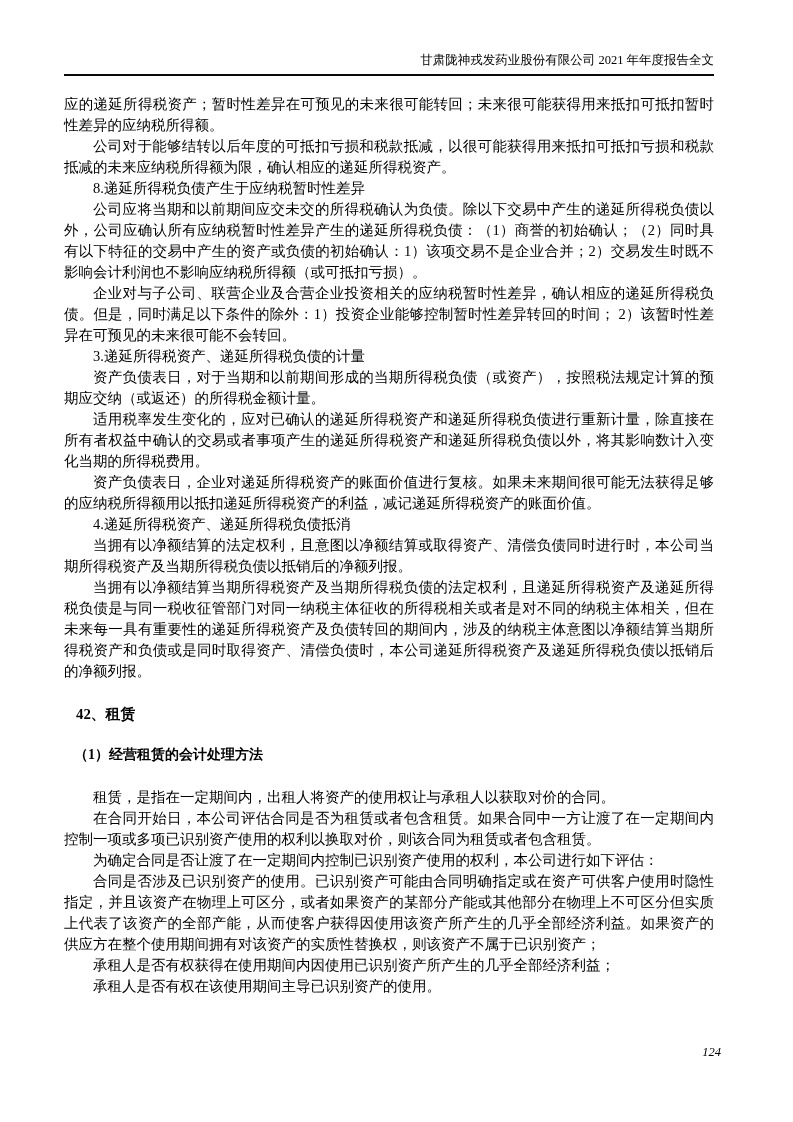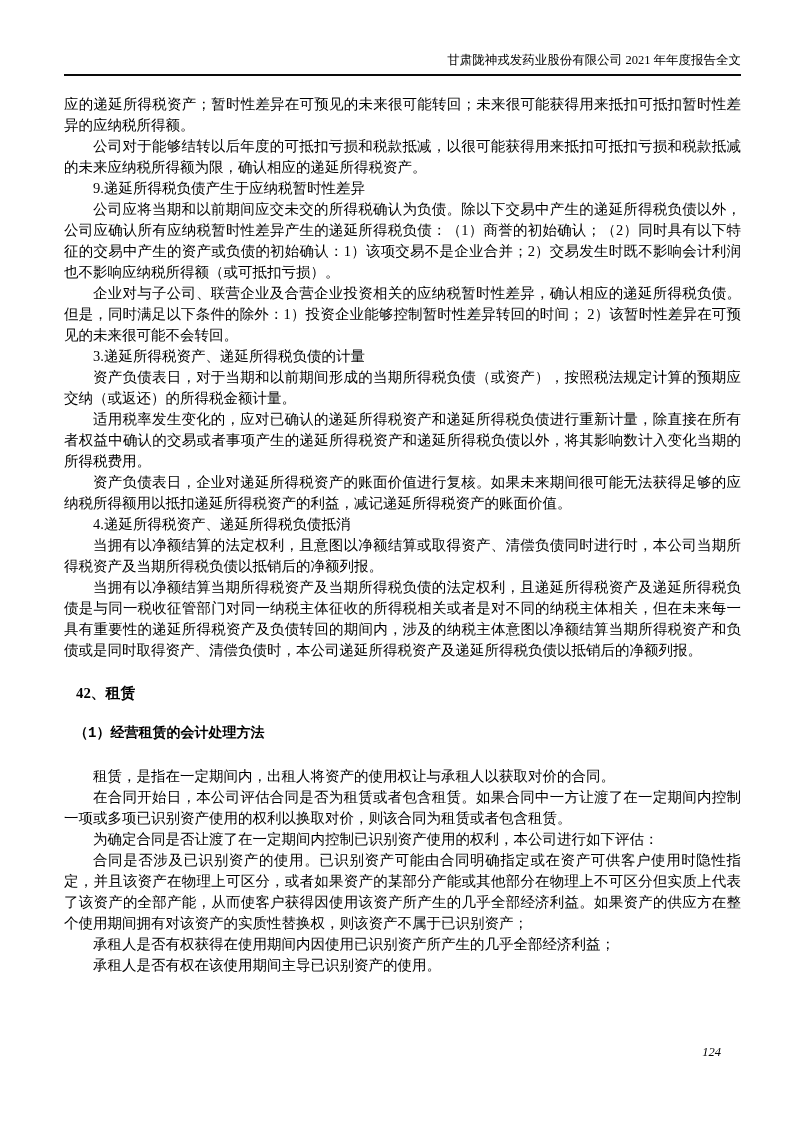--- a/index.html
+++ b/index.html
@@ -9,21 +9,21 @@
   }
   .page {
     position: relative;
     width: 793px;
     height: 1122px;
     margin: 0 auto;
     background: #ffffff;
     color: #000000;
     font-family: "Liberation Serif", "DejaVu Serif", serif;
     box-sizing: border-box;
-    padding: 52px 52px 0 64px;
+    padding: 52px 79px 0 64px;
     overflow: hidden;
   }
   .doc-header {
     text-align: right;
     font-size: 12.5px;
     line-height: 16px;
     white-space: nowrap;
   }
   .header-rule {
     height: 0;
@@ -51,21 +51,20 @@
     text-align: left;
     font-family: Liberation Serif, serif;
   }
   .sec-h3 {
     font-weight: bold;
     font-size: 14px;
     line-height: 21px;
     margin: 19px 0 22px 0;
     padding-left: 10px;
     text-align: left;
-    font-family: Liberation Mono, monospace;
   }
   .page-number {
     position: absolute;
     right: 72px;
     bottom: 62px;
     font-size: 12.5px;
     line-height: 15px;
     font-style: italic;
   }
 </style>
@@ -73,21 +72,21 @@
 <body>
 
 <div class="page">
 
   <div class="doc-header">甘肃陇神戎发药业股份有限公司 2021 年年度报告全文</div>
   <div class="header-rule"></div>
 
   <div class="content">
     <p class="para">应的递延所得税资产；暂时性差异在可预见的未来很可能转回；未来很可能获得用来抵扣可抵扣暂时性差异的应纳税所得额。</p>
     <p class="para indent">公司对于能够结转以后年度的可抵扣亏损和税款抵减，以很可能获得用来抵扣可抵扣亏损和税款抵减的未来应纳税所得额为限，确认相应的递延所得税资产。</p>
-    <p class="para indent">9.递延所得税负债产生于应纳税暂时性差异</p>
+    <p class="para indent">8.递延所得税负债产生于应纳税暂时性差异</p>
     <p class="para indent">公司应将当期和以前期间应交未交的所得税确认为负债。除以下交易中产生的递延所得税负债以外，公司应确认所有应纳税暂时性差异产生的递延所得税负债：（1）商誉的初始确认；（2）同时具有以下特征的交易中产生的资产或负债的初始确认：1）该项交易不是企业合并；2）交易发生时既不影响会计利润也不影响应纳税所得额（或可抵扣亏损）。</p>
     <p class="para indent">企业对与子公司、联营企业及合营企业投资相关的应纳税暂时性差异，确认相应的递延所得税负债。但是，同时满足以下条件的除外：1）投资企业能够控制暂时性差异转回的时间； 2）该暂时性差异在可预见的未来很可能不会转回。</p>
     <p class="para indent">3.递延所得税资产、递延所得税负债的计量</p>
     <p class="para indent">资产负债表日，对于当期和以前期间形成的当期所得税负债（或资产），按照税法规定计算的预期应交纳（或返还）的所得税金额计量。</p>
     <p class="para indent">适用税率发生变化的，应对已确认的递延所得税资产和递延所得税负债进行重新计量，除直接在所有者权益中确认的交易或者事项产生的递延所得税资产和递延所得税负债以外，将其影响数计入变化当期的所得税费用。</p>
     <p class="para indent">资产负债表日，企业对递延所得税资产的账面价值进行复核。如果未来期间很可能无法获得足够的应纳税所得额用以抵扣递延所得税资产的利益，减记递延所得税资产的账面价值。</p>
     <p class="para indent">4.递延所得税资产、递延所得税负债抵消</p>
     <p class="para indent">当拥有以净额结算的法定权利，且意图以净额结算或取得资产、清偿负债同时进行时，本公司当期所得税资产及当期所得税负债以抵销后的净额列报。</p>
     <p class="para indent">当拥有以净额结算当期所得税资产及当期所得税负债的法定权利，且递延所得税资产及递延所得税负债是与同一税收征管部门对同一纳税主体征收的所得税相关或者是对不同的纳税主体相关，但在未来每一具有重要性的递延所得税资产及负债转回的期间内，涉及的纳税主体意图以净额结算当期所得税资产和负债或是同时取得资产、清偿负债时，本公司递延所得税资产及递延所得税负债以抵销后的净额列报。</p>
 

